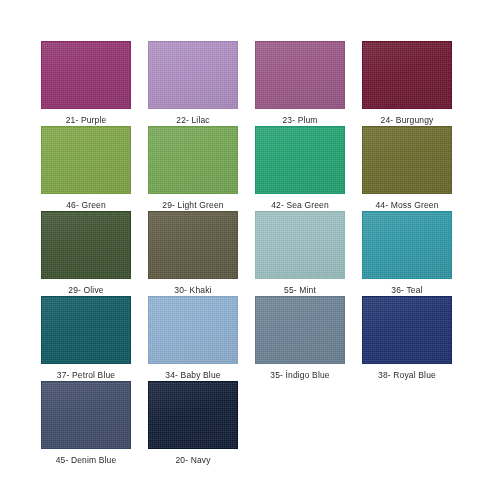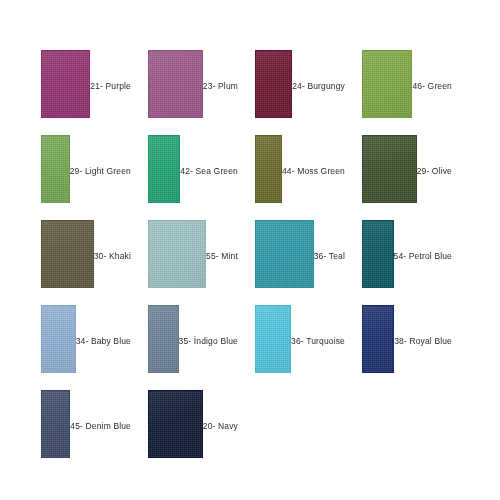--- a/index.html
+++ b/index.html
@@ -17,21 +17,21 @@
   }
   .swatch-grid{
     display:grid;
     grid-template-columns:repeat(4,90px);
     grid-template-rows:repeat(5,85px);
     column-gap:17px;
     row-gap:0px;
   }
   .swatch-cell{
     display:flex;
-    flex-direction:row;
+    flex-direction:column;
     align-items:center;
     width:90px;
   }
   .swatch-chip{
     position:relative;
     width:90px;height:68px;
     box-sizing:border-box;
     border:1px solid rgba(0,0,0,0.07);
     overflow:hidden;
   }
@@ -74,20 +74,24 @@
 </head>
 <body style="background: rgb(255, 255, 255);">
 
 <div id="swatch-chart">
   <div class="swatch-grid">
       <div class="swatch-cell">
         <div class="swatch-chip" style="background: rgb(147, 48, 111);"></div>
         <div class="swatch-label">21- Purple</div>
       </div>
       <div class="swatch-cell">
+        <div class="swatch-chip" style="background: rgb(176, 143, 196);"></div>
+        <div class="swatch-label">22- Lilac</div>
+      </div>
+      <div class="swatch-cell">
         <div class="swatch-chip" style="background: rgb(155, 86, 135);"></div>
         <div class="swatch-label">23- Plum</div>
       </div>
       <div class="swatch-cell">
         <div class="swatch-chip" style="background: rgb(109, 21, 48);"></div>
         <div class="swatch-label">24- Burgungy</div>
       </div>
       <div class="swatch-cell">
         <div class="swatch-chip" style="background: rgb(127, 167, 68);"></div>
         <div class="swatch-label">46- Green</div>
@@ -115,33 +119,29 @@
       <div class="swatch-cell">
         <div class="swatch-chip" style="background: rgb(157, 194, 195);"></div>
         <div class="swatch-label">55- Mint</div>
       </div>
       <div class="swatch-cell">
         <div class="swatch-chip" style="background: rgb(47, 153, 168);"></div>
         <div class="swatch-label">36- Teal</div>
       </div>
       <div class="swatch-cell">
         <div class="swatch-chip" style="background: rgb(12, 89, 96);"></div>
-        <div class="swatch-label">54- Petrol Blue</div>
+        <div class="swatch-label">37- Petrol Blue</div>
       </div>
       <div class="swatch-cell">
         <div class="swatch-chip" style="background: rgb(143, 178, 212);"></div>
         <div class="swatch-label">34- Baby Blue</div>
       </div>
       <div class="swatch-cell">
         <div class="swatch-chip" style="background: rgb(107, 130, 150);"></div>
         <div class="swatch-label">35- İndigo Blue</div>
-      </div>
-      <div class="swatch-cell">
-        <div class="swatch-chip" style="background: rgb(82, 198, 224);"></div>
-        <div class="swatch-label">36- Turquoise</div>
       </div>
       <div class="swatch-cell">
         <div class="swatch-chip" style="background: rgb(27, 47, 110);"></div>
         <div class="swatch-label">38- Royal Blue</div>
       </div>
       <div class="swatch-cell">
         <div class="swatch-chip" style="background: rgb(62, 74, 104);"></div>
         <div class="swatch-label">45- Denim Blue</div>
       </div>
       <div class="swatch-cell">

